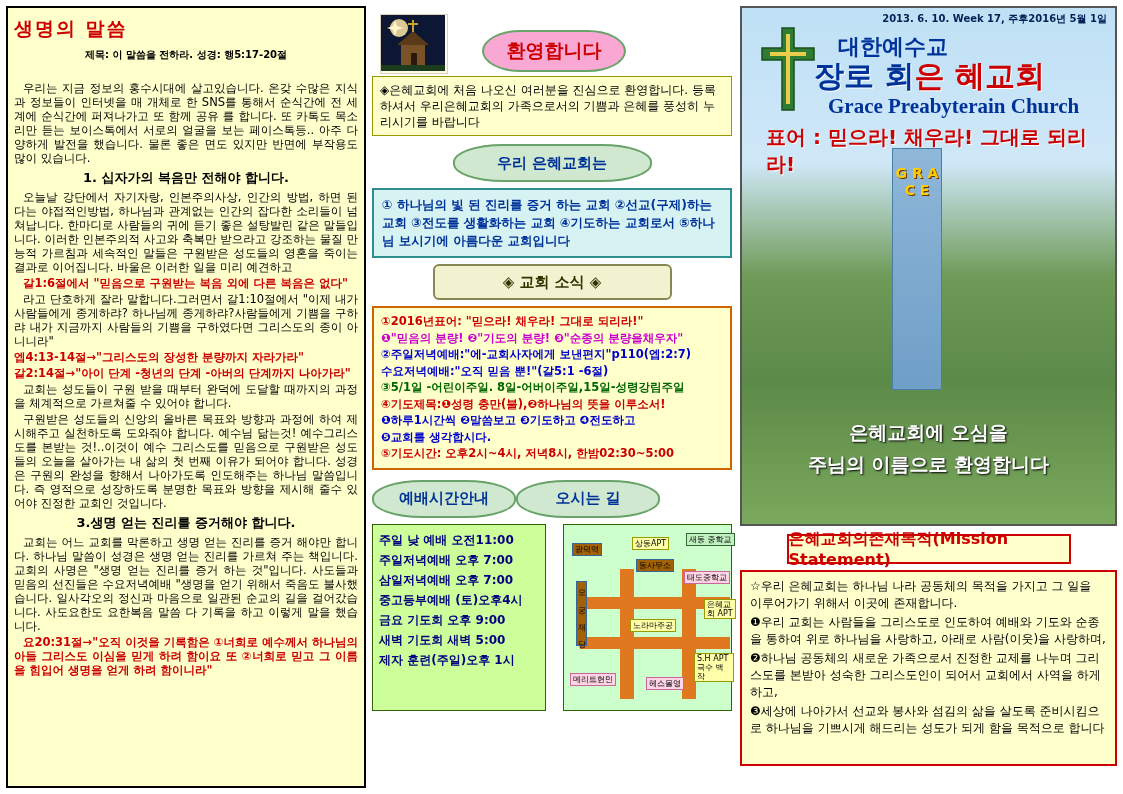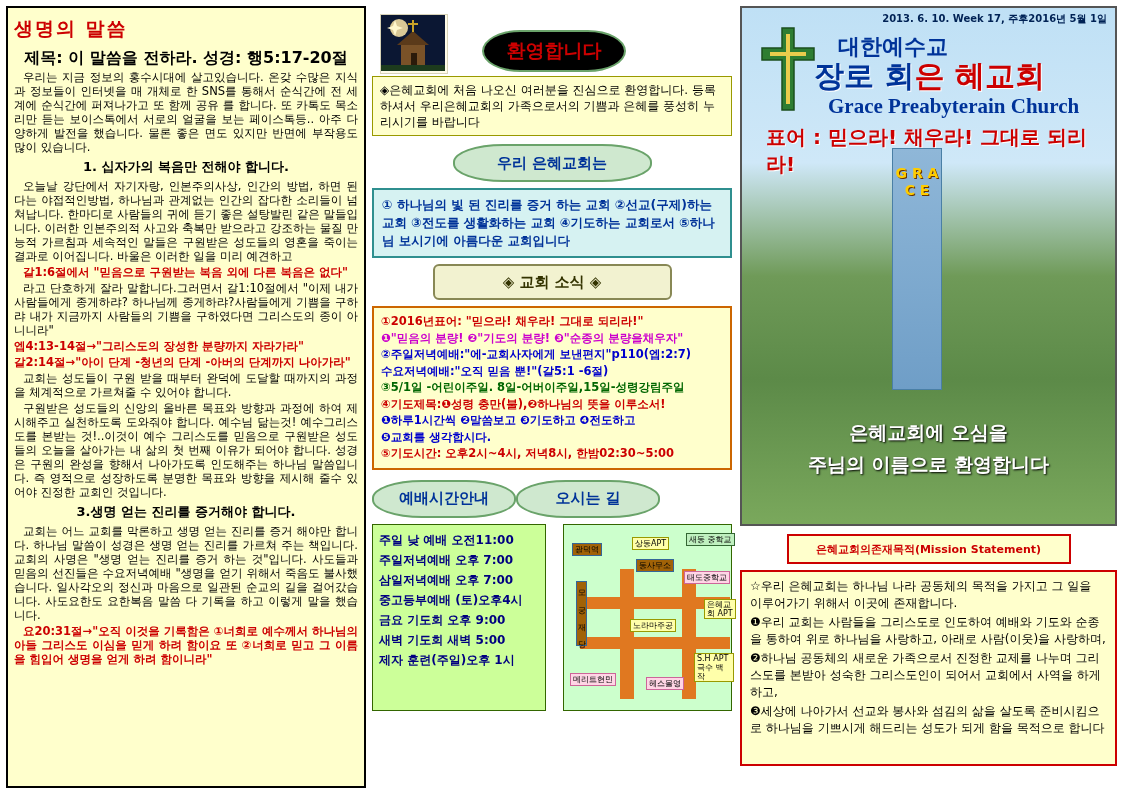--- a/index.html
+++ b/index.html
@@ -26,22 +26,22 @@
     text-align:left;
     color:#cc0000;
     font-weight:bold;
     font-size:19px;
     letter-spacing:2px;
     margin:4px 0 6px 0;
   }
   .left-sub{
     text-align:center;
     font-weight:bold;
-    font-size:16px;
-    margin-bottom:1px;
+    font-size:10px;
+    margin-bottom:19px;
   }
   .para{
     font-size:11.5px;
     line-height:14px;
     text-align:justify;
     text-indent:9px;
     margin:0 0 2px 0;
     word-break:break-all;
   }
   .head2{
@@ -63,21 +63,21 @@
   .mid-col{position:absolute;left:372px;top:6px;width:360px;height:782px;}
 
   .welcome-row{position:relative;height:70px;}
   .church-icon{
     position:absolute;left:8px;top:8px;width:66px;height:58px;
     background:#fffbe8;border:1px solid #d8d3b8;
   }
   .welcome-badge{
     position:absolute;left:110px;top:24px;
     width:140px;height:38px;
-    background:#000000;
+    background:#f9a8d4;
     border:2px solid #6aa36a;
     border-radius:40px/22px;
     color:#cc0000;font-weight:bold;font-size:19px;
     display:flex;align-items:center;justify-content:center;
   }
 
   .box-yellow{
     background:#ffffcc;
     border:1px solid #999900;
     padding:5px 7px;
@@ -218,21 +218,21 @@
     font-size:19px;font-weight:bold;color:#ffffff;
     text-shadow:1px 1px 2px #000;
   }
 
   .mission-title{
     margin:8px auto 6px auto;
     width:280px;height:26px;
     background:#ffffcc;
     border:2px solid #cc0000;
     display:flex;align-items:center;justify-content:center;
-    font-weight:bold;font-size:11px;color:#cc0000;
+    font-weight:bold;font-size:16px;color:#cc0000;
   }
   .mission-box{
     background:#ffffcc;
     border:2px solid #cc0000;
     padding:6px 8px;
     font-size:12px;
     line-height:17px;
     height:196px;
     box-sizing:border-box;
   }

